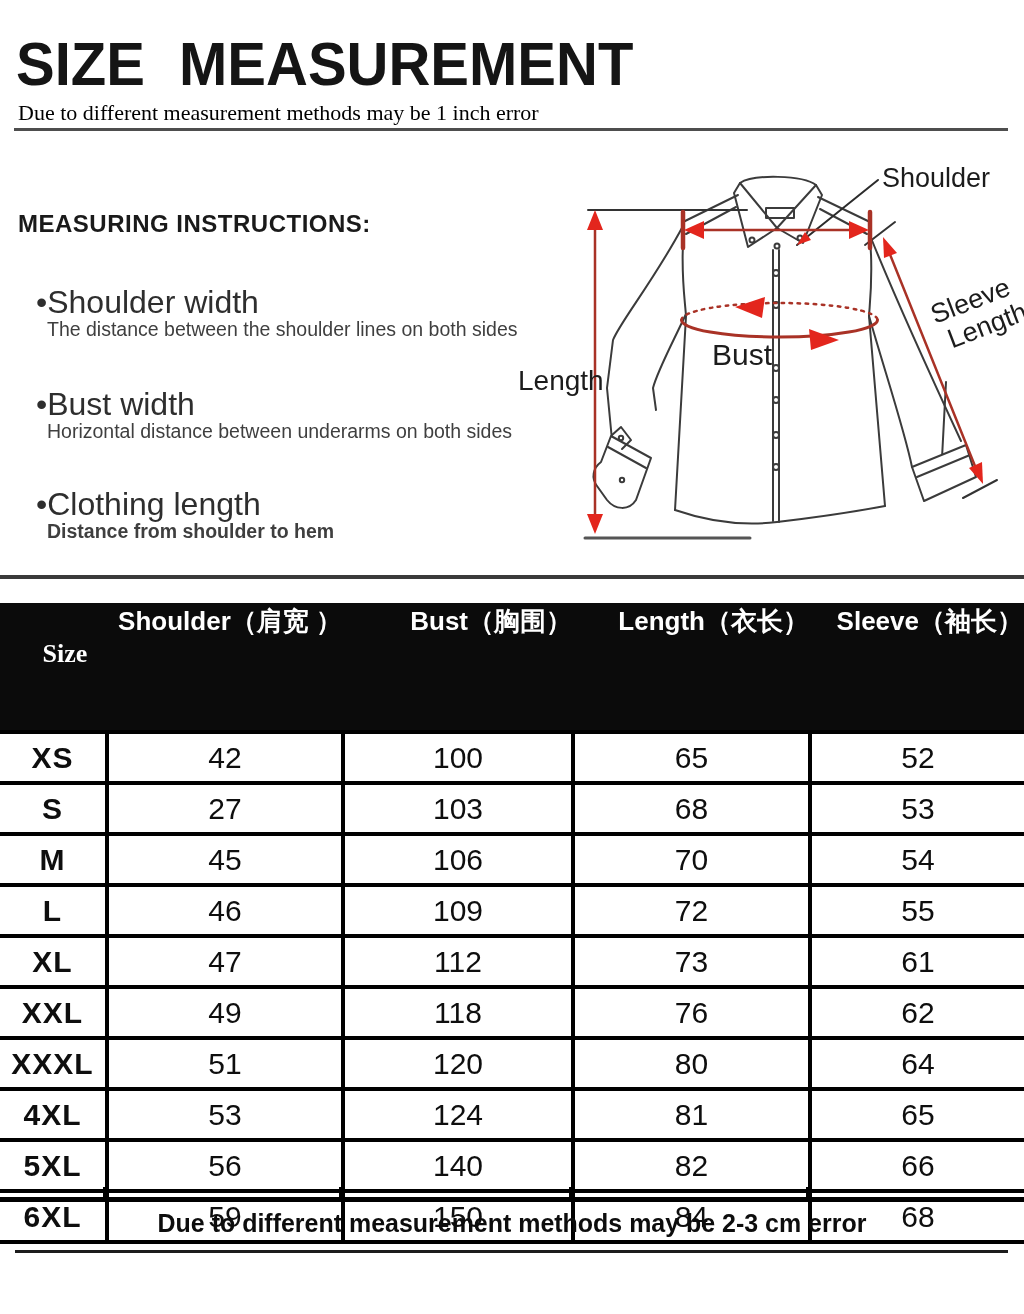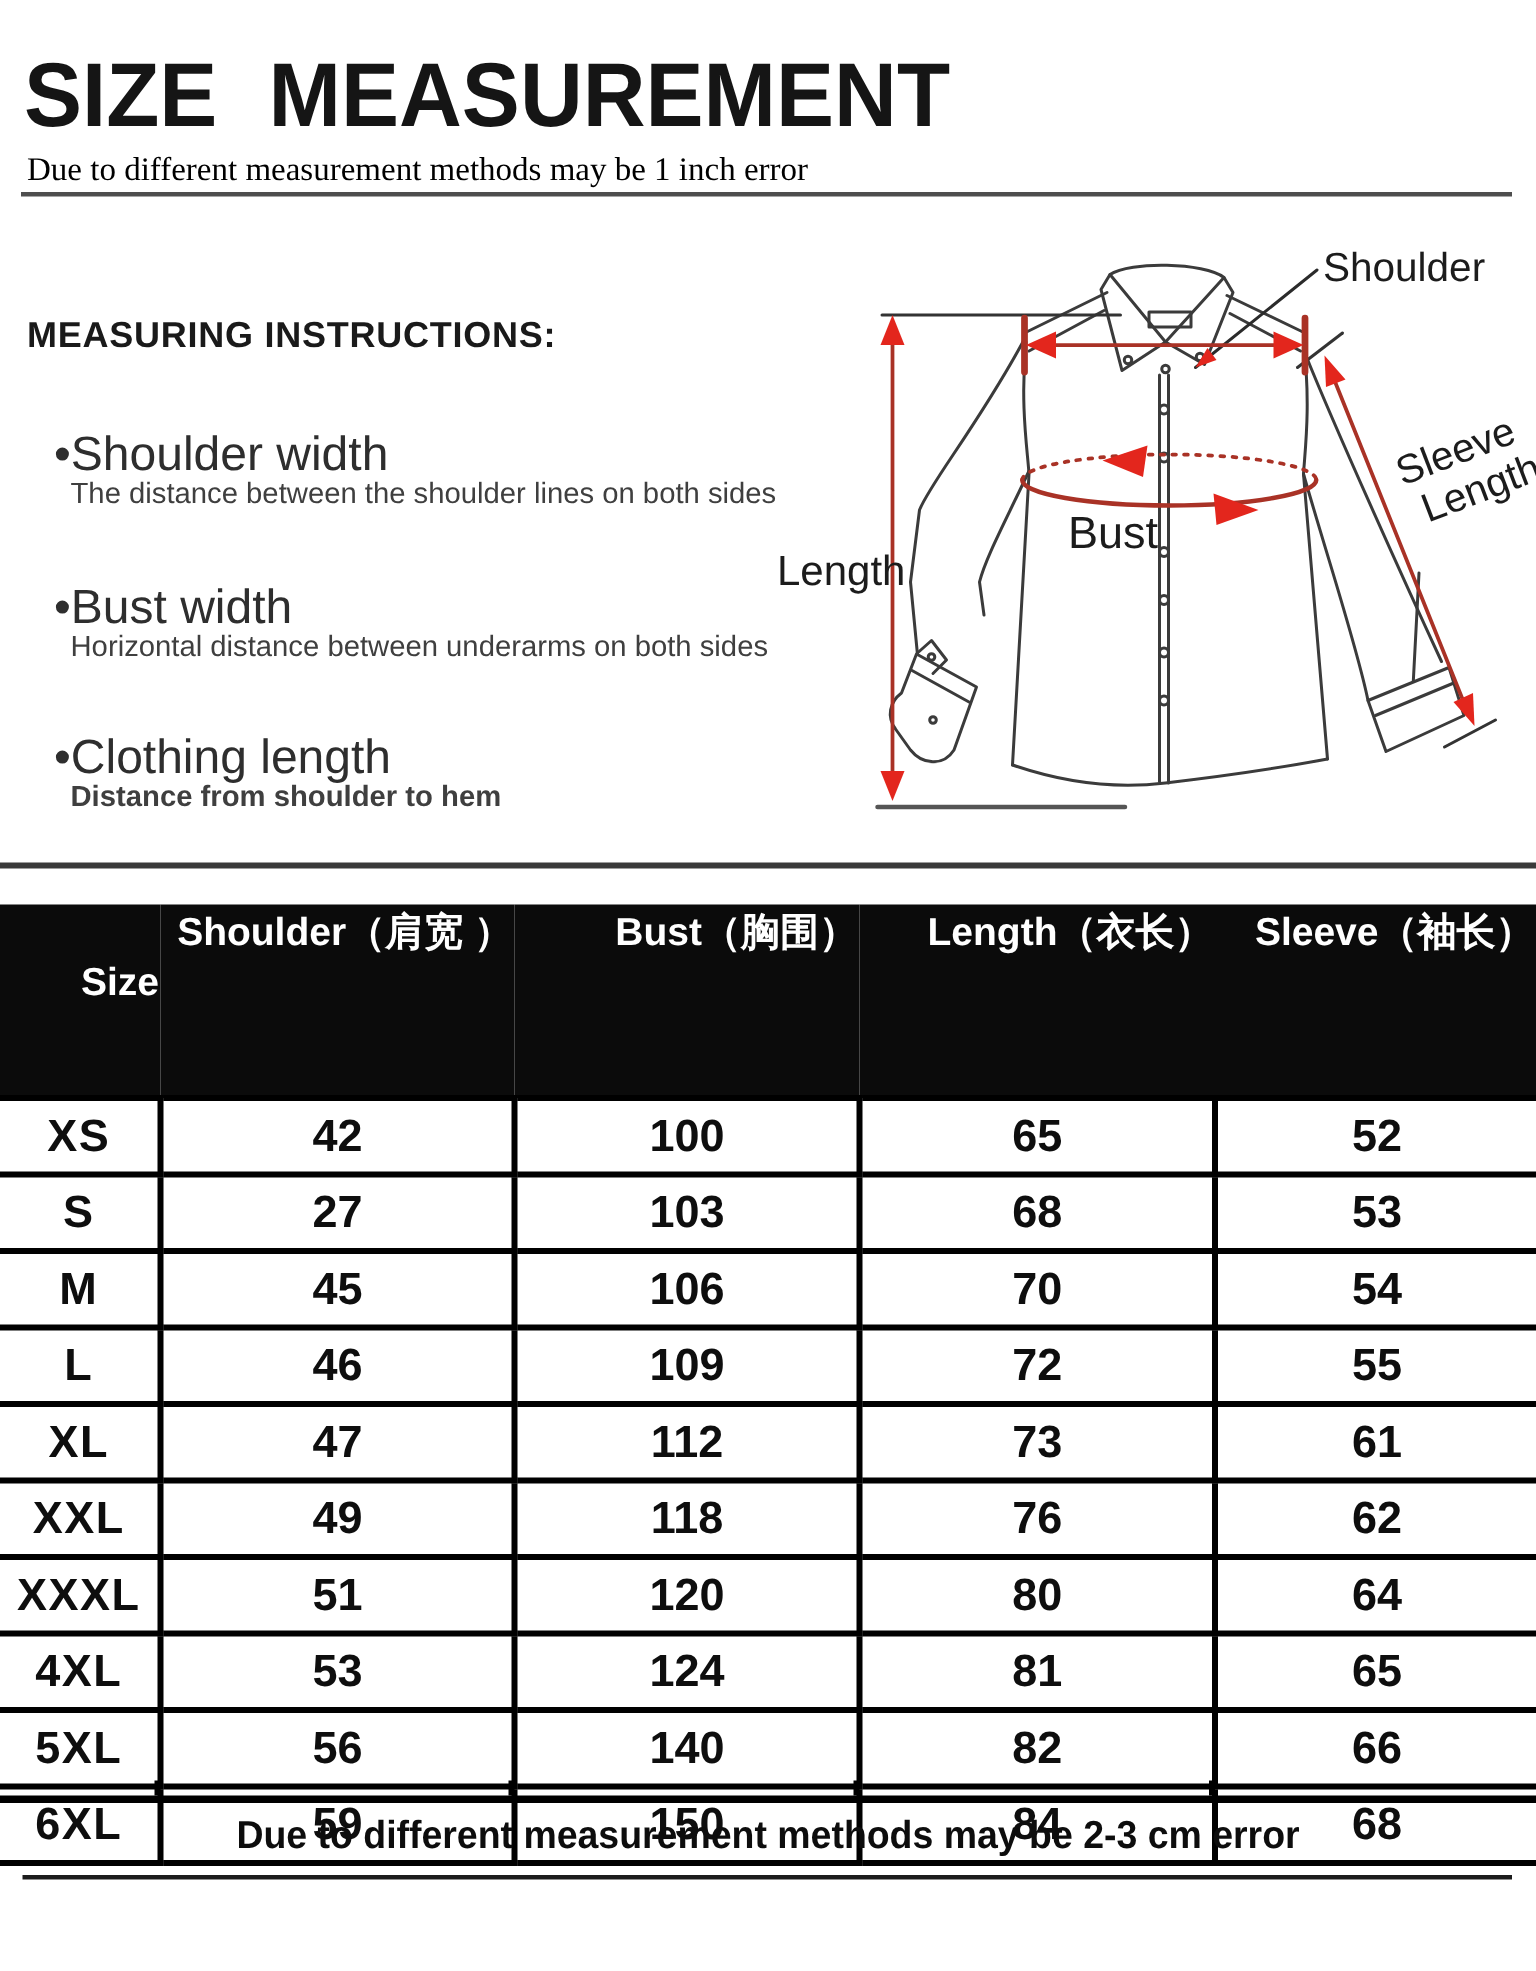--- a/index.html
+++ b/index.html
@@ -26,23 +26,23 @@
   .diagram{position:absolute;left:505px;top:150px;width:519px;height:430px;}
   .diagram text{font-family:"Liberation Sans","DejaVu Sans",sans-serif;fill:#1c1c1c;}
 
   .rule2{position:absolute;left:0;top:575px;width:1024px;height:4px;background:#3a3a3a;}
 
   
   table.size-table{position:absolute;left:0;top:603px;width:1024px;border-collapse:collapse;
                    table-layout:fixed;}
   .size-table th{background:#0b0b0b;color:#fff;font-size:26px;font-weight:700;border:none;
                  height:90px;vertical-align:top;text-align:right;}
-  .size-table th.th-size{text-align:right;padding-left:24px;padding-top:36px;}
+  .size-table th.th-size{text-align:center;padding-left:24px;padding-top:36px;font-family:Liberation Serif, serif;}
   .size-table td{border:4px solid #000;height:45px;text-align:center;vertical-align:middle;
-                 font-size:30px;color:#0e0e0e;background:#fff;font-weight:bold;}
+                 font-size:30px;color:#0e0e0e;background:#fff;}
   .size-table td:first-child{border-left:none;font-weight:700;letter-spacing:1px;}
   .size-table td:last-child{border-right:none;}
 
   .stub{position:absolute;left:0;top:1187px;width:1024px;height:10px;display:flex;}
   .stub span{display:block;height:100%;box-sizing:border-box;border-right:4px solid #000;}
   .stub span:last-child{border-right:none;}
   .s1{width:107px;} .s2{width:236px;} .s3{width:230px;} .s4{width:237px;} .s5{width:214px;}
   .thick-rule{position:absolute;left:0;top:1197px;width:1024px;height:5px;background:#000;}
 
   .footer-note{position:absolute;left:0;top:1208px;width:1024px;text-align:center;

